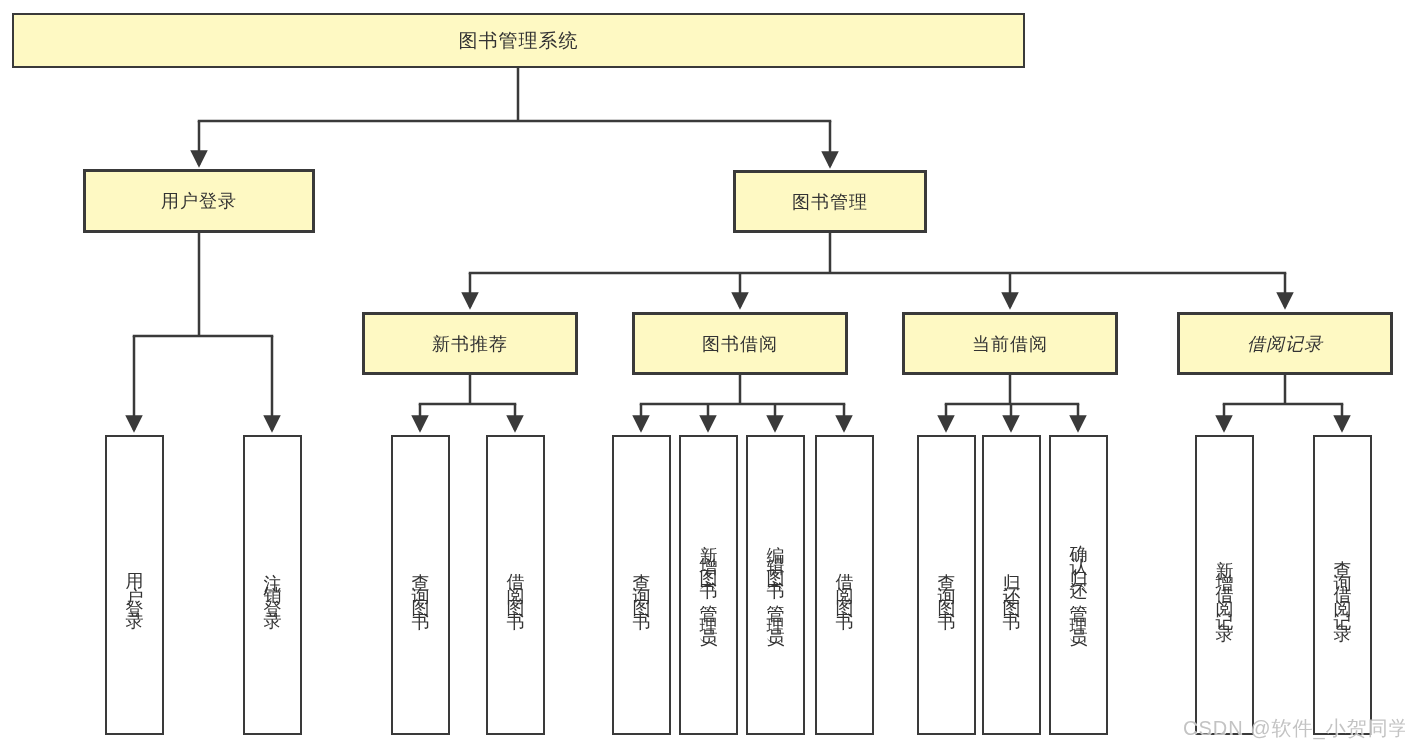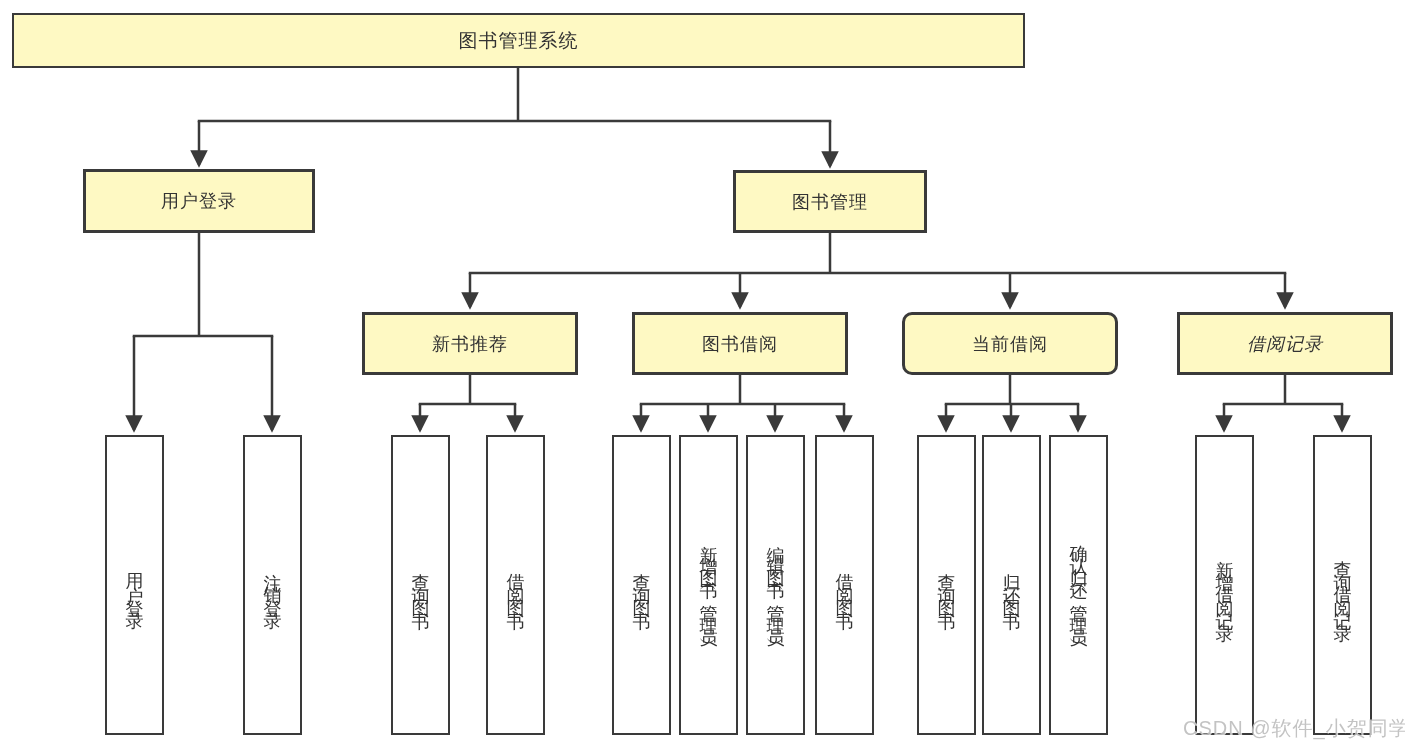--- a/index.html
+++ b/index.html
@@ -104,21 +104,21 @@
     <line x1="1342" y1="404" x2="1342" y2="430" stroke="#3a3a3a" stroke-width="2.5" marker-end="url(#ah)"></line>
   </svg>
 
   <div class="node root" style="left:12px;top:13px;width:1013px;height:55px;">图书管理系统</div>
 
   <div class="node" style="left:83px;top:169px;width:232px;height:64px;">用户登录</div>
   <div class="node" style="left:733px;top:170px;width:194px;height:63px;">图书管理</div>
 
   <div class="node" style="left:362px;top:312px;width:216px;height:63px;font-family:Liberation Mono, monospace;">新书推荐</div>
   <div class="node" style="left:632px;top:312px;width:216px;height:63px;">图书借阅</div>
-  <div class="node" style="left:902px;top:312px;width:216px;height:63px;border-radius:10px;">当前借阅</div>
+  <div class="node" style="left:902px;top:312px;width:216px;height:63px;">当前借阅</div>
   <div class="node" style="left:1177px;top:312px;width:216px;height:63px;font-style:italic;">借阅记录</div>
 
   <div class="vnode" style="left:105px;">
     <span>用户登录</span>
   </div>
   <div class="vnode" style="left:243px;">
     <span>注销登录</span>
   </div>
 
   <div class="vnode" style="left:391px;">

